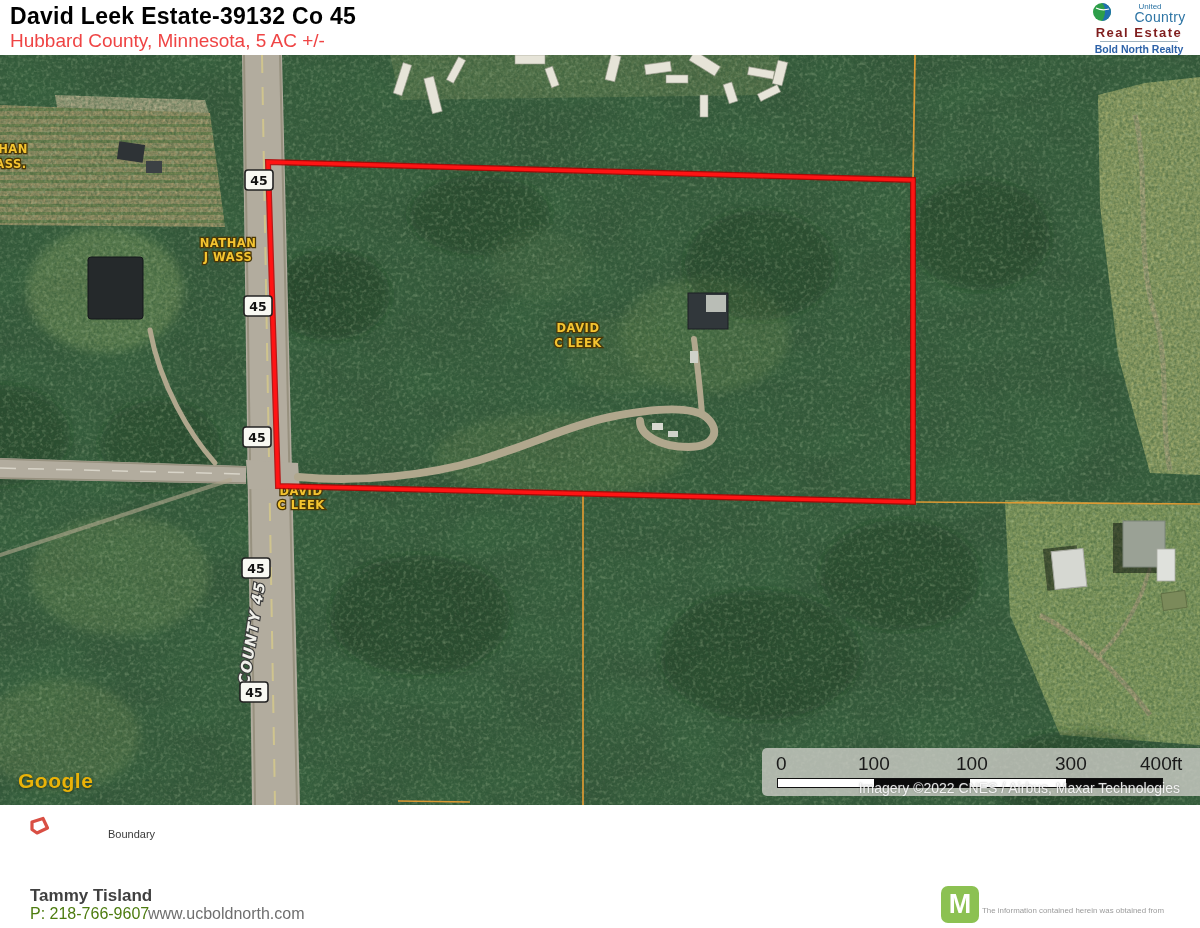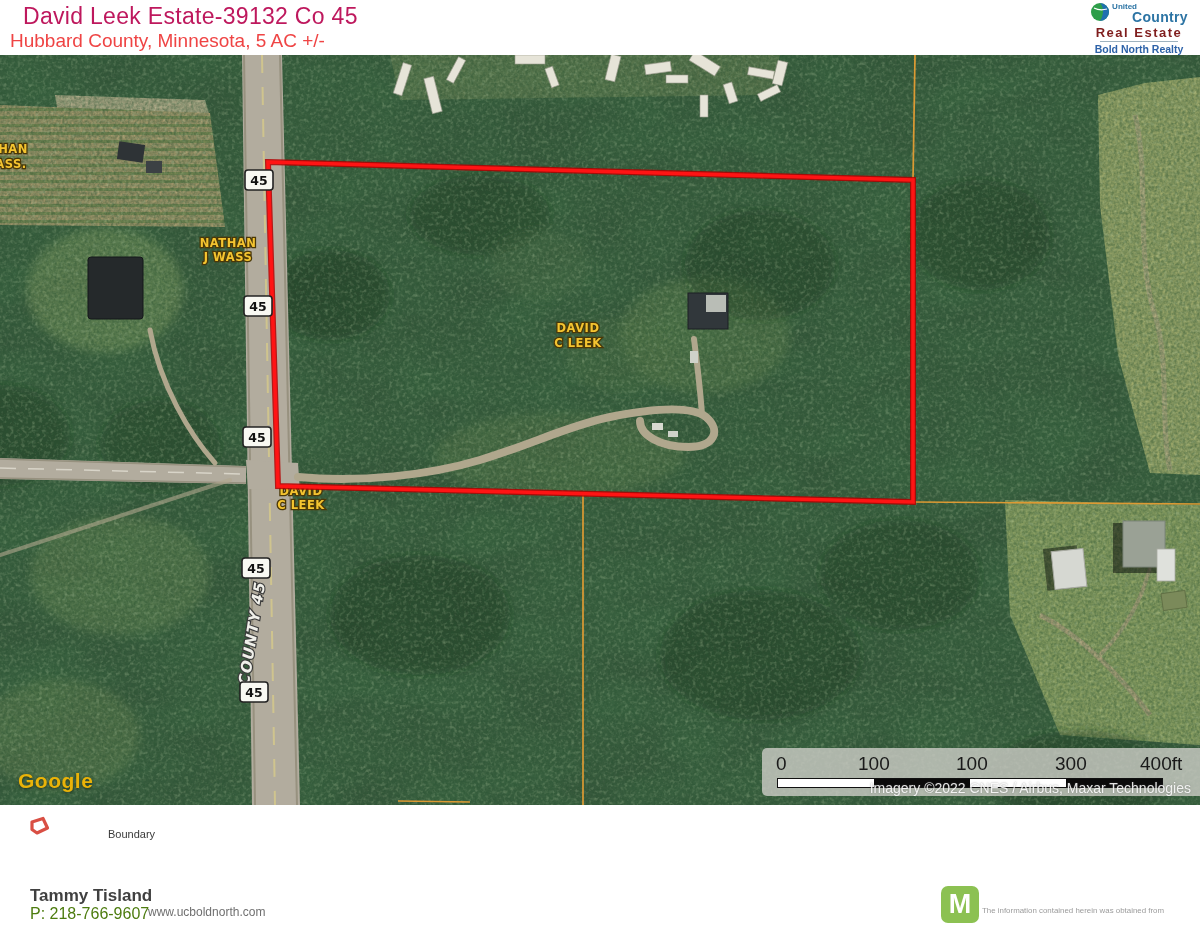--- a/index.html
+++ b/index.html
@@ -1,50 +1,50 @@
 <!DOCTYPE html>
 <html><head>
 <meta charset="utf-8">
 <style>
   html,body{margin:0;padding:0;}
   body{
     width:1200px;height:928px;position:relative;background:#ffffff;
     font-family:"Liberation Sans", sans-serif;overflow:hidden;
   }
   
-  .hdr-title{position:absolute;left:23px;top:3px;font-size:23px;font-weight:normal;color:#be185d;letter-spacing:.3px;}
+  .hdr-title{position:absolute;left:10px;top:3px;font-size:23px;font-weight:bold;color:#000000;letter-spacing:.3px;}
   .hdr-sub{position:absolute;left:10px;top:30px;font-size:19px;color:#ef4444;}
   .logo{position:absolute;left:1086px;top:2px;width:106px;text-align:center;line-height:1.05;}
   .logo-row{display:flex;align-items:center;justify-content:center;gap:2px;}
-  .logo-uc{color:#2c74a4;font-weight:bold;text-align:left;}
+  .logo-uc{color:#2c74a4;font-weight:normal;text-align:center;}
   .logo-uc .s1{font-size:8px;display:block;}
   .logo-uc .s2{font-size:14px;display:block;margin-top:-2px;letter-spacing:.3px;margin-left:20px;}
   .logo-re{font-size:13px;font-weight:bold;color:#7f1d1d;letter-spacing:1.5px;margin-top:0px;}
   .logo-div{height:1px;background:#9fb3c0;width:78px;margin:2px auto 2px auto;}
   .logo-off{font-size:10.5px;font-weight:bold;color:#2d62a8;}
   
   .map{position:absolute;left:0;top:55px;width:1200px;height:750px;overflow:hidden;background:#3a5a3e;}
   .google{position:absolute;left:18px;top:714px;font-size:21px;font-weight:bold;color:#eab308;
           text-shadow:0 1px 3px rgba(0,0,0,.55);letter-spacing:.5px;}
   .scalebar{position:absolute;right:0;top:693px;width:438px;height:48px;
             background:rgba(205,205,199,.8);border-radius:5px 0 0 5px;}
   .ticks{position:absolute;left:0;top:5px;width:100%;height:22px;font-size:19px;color:#1a1a1a;}
   .ticks span{position:absolute;}
   .bar{position:absolute;left:15px;top:30px;width:384px;height:8px;border:1px solid #111;display:flex;}
   .bar i{display:block;height:100%;width:96px;}
   .seg-w{background:#ffffff;} .seg-b{background:#0a0a0a;}
-  .attrib{position:absolute;right:9px;bottom:0px;font-size:14px;color:rgba(255,255,255,.88);
+  .attrib{position:absolute;right:20px;bottom:0px;font-size:14px;color:rgba(255,255,255,.88);
           text-shadow:0 0 2px rgba(90,90,90,.6);text-align:center;}
   
   .legend{position:absolute;left:28px;top:816px;display:flex;align-items:flex-end;gap:58px;}
   .legend-label{font-size:11px;color:#3a3a3a;}
   
   .ft-name{position:absolute;left:30px;top:886px;font-size:17px;font-weight:bold;color:#404040;}
   .ft-phone{position:absolute;left:30px;top:905px;font-size:16px;color:#4d7c0f;}
-  .ft-web{position:absolute;left:148px;top:905px;font-size:12px;color:#6f6f6f;}
+  .ft-web{position:absolute;left:148px;top:905px;font-size:16px;color:#6f6f6f;}
   .mr-logo{position:absolute;left:941px;top:886px;width:38px;height:37px;background:#8cc152;
            border-radius:7px;color:#fff;font-size:27px;font-weight:bold;display:flex;
            align-items:center;justify-content:center;font-family:"Liberation Sans",sans-serif;}
   .disclaimer{position:absolute;left:982px;top:885px;font-size:7.9px;line-height:10.3px;
               color:#9b9b9b;white-space:pre;}
 </style>
 </head>
 <body>
 
 <div class="hdr-title">David Leek Estate-39132 Co 45</div>

